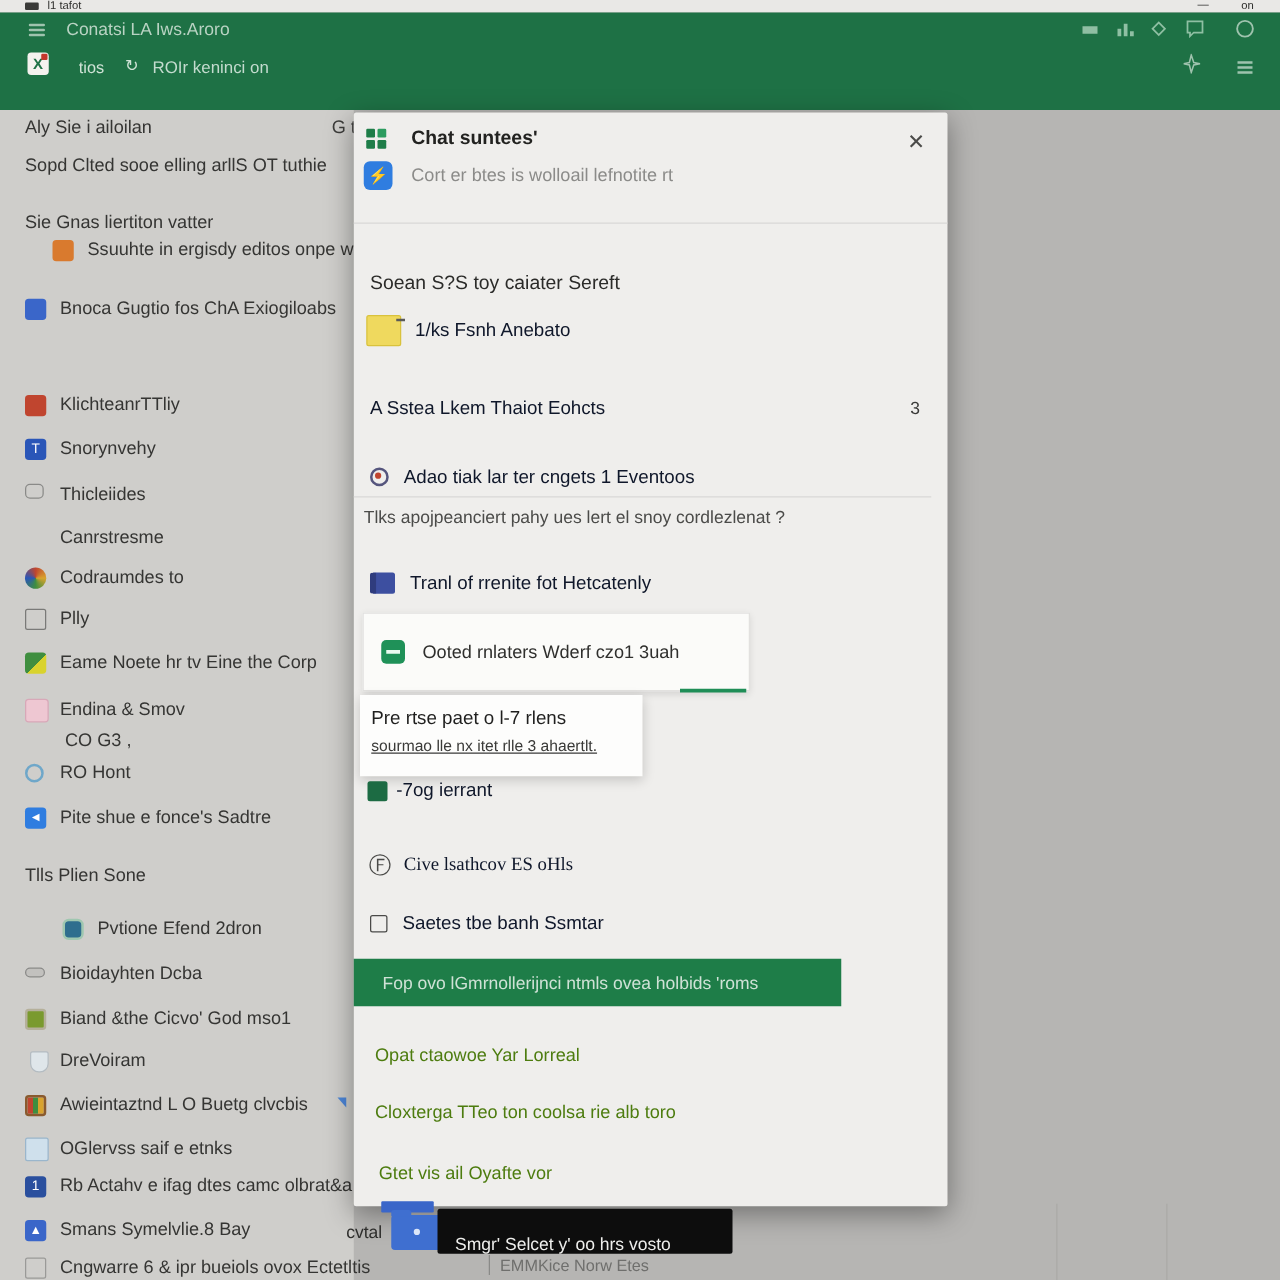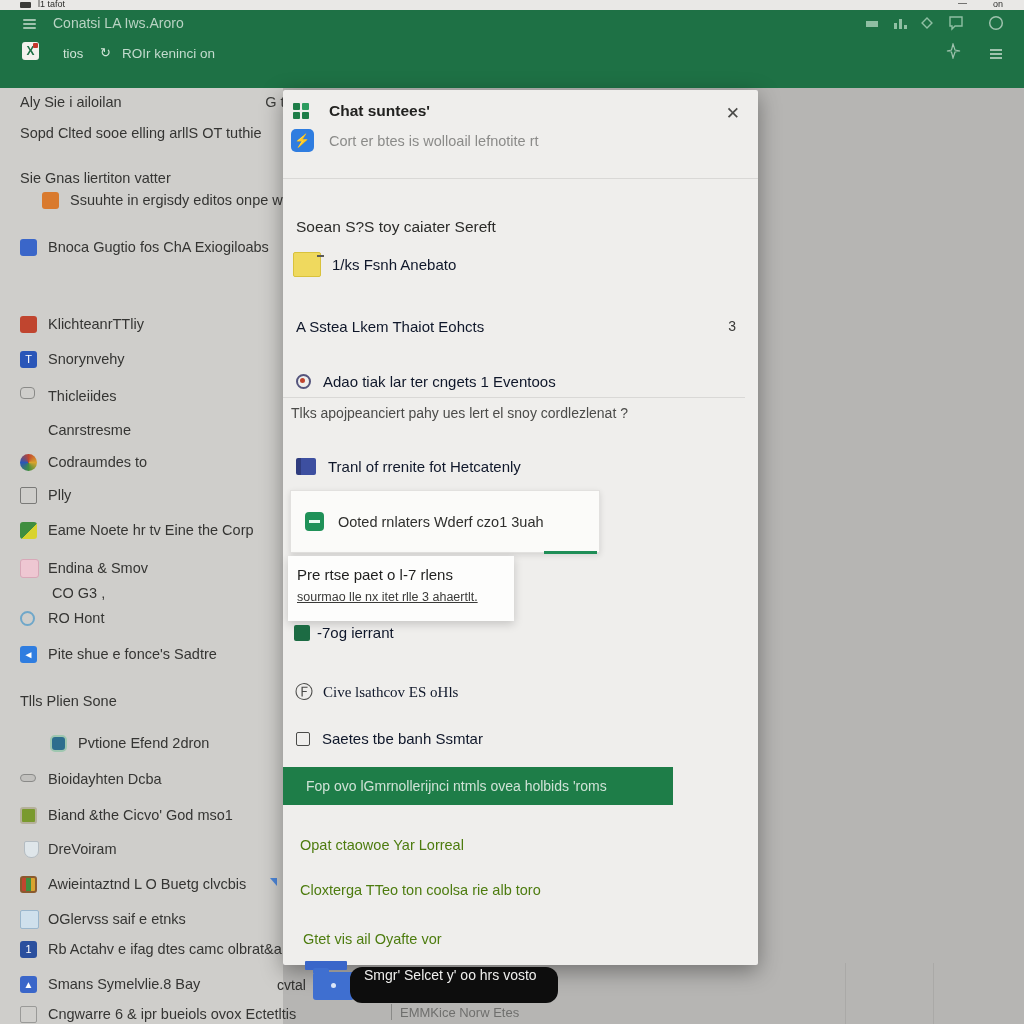--- a/index.html
+++ b/index.html
@@ -81,22 +81,22 @@
         display:flex;align-items:center;}
   .gbtn span{margin-left:23px;font-size:14px;color:#cfe2d6;}
   .d-link{font-size:14.5px;color:#4d7c0f;}
 
   
   .f-label{left:277px;top:977px;font-size:14px;color:#2e2e2c;}
   .f-bluebar{left:305px;top:961px;width:42px;height:9px;background:#3a66c9;border-radius:1px;}
   .f-folder{left:313px;top:972px;width:41px;height:28px;background:#3f6fd0;border-radius:3px;}
   .f-folder::before{content:"";position:absolute;left:0;top:-4px;width:16px;height:5px;background:#3f6fd0;border-radius:2px 2px 0 0;}
   .f-folder::after{content:"";position:absolute;left:18px;top:11px;width:5px;height:5px;background:#dce6f8;border-radius:50%;}
-  .f-tip{left:350px;top:967px;width:208px;height:36px;background:#0d0d0d;border-radius:12px;
-         display:flex;align-items:flex-start;}
+  .f-tip{left:350px;top:967px;width:236px;height:36px;background:#0d0d0d;border-radius:2px;
+         display:flex;align-items:flex-end;}
   .f-tip span{margin-left:14px;font-size:14px;color:#efefed;}
   .f-sub{left:400px;top:1005px;font-size:13px;color:#6f6f6d;}
   .f-bar{left:391px;top:1004px;width:1px;height:16px;background:#8a8a88;}
   .col-line{top:963px;width:1px;height:61px;background:#aaa9a7;}
   svg{display:block;}
 </style>
 </head>
 <body>
 
 <div class="abs top-strip">

